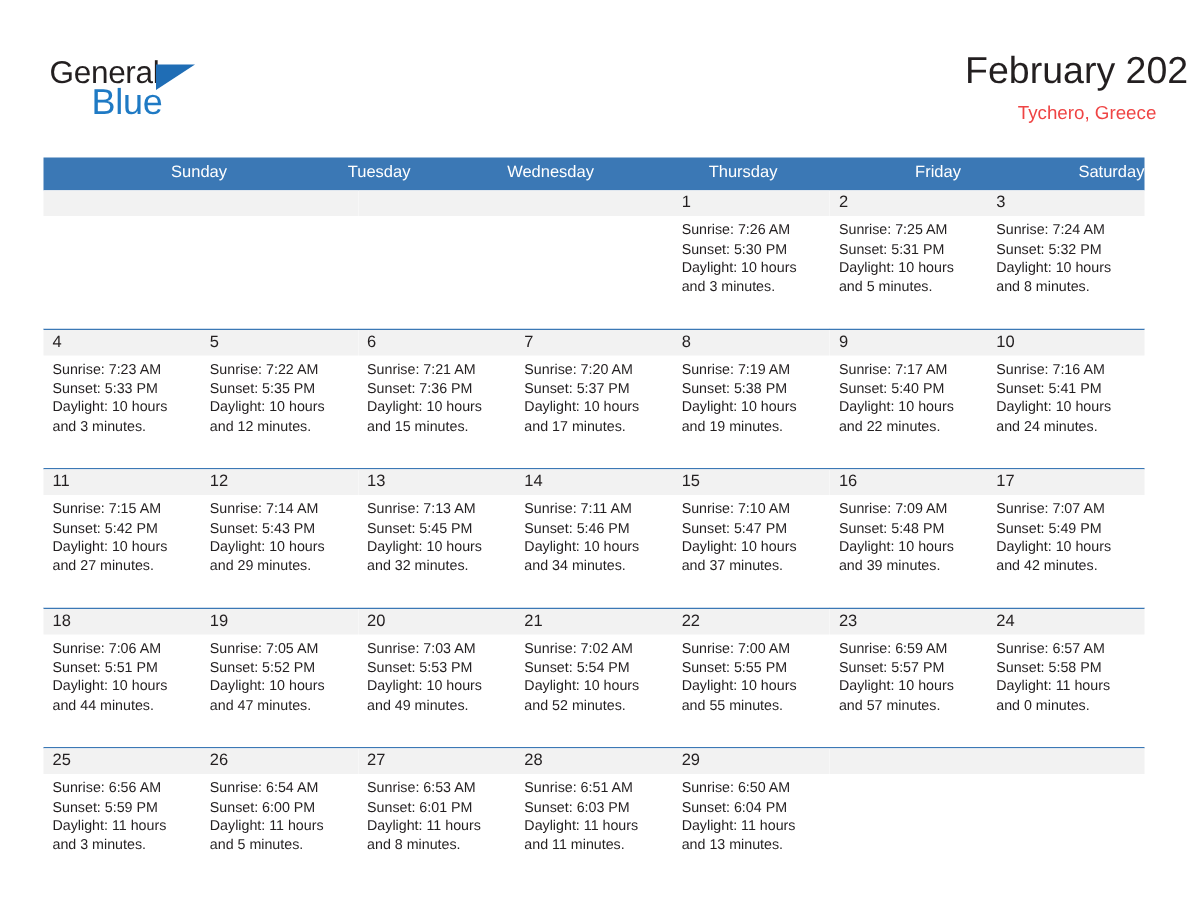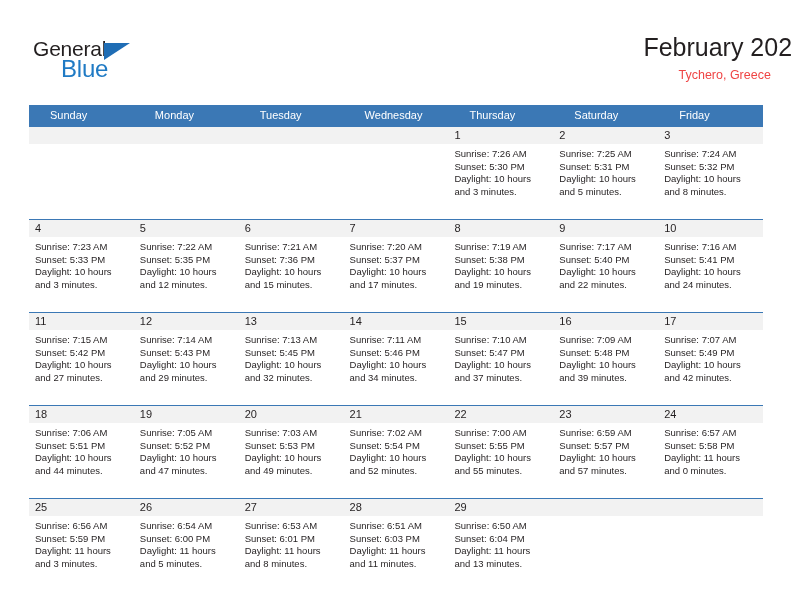--- a/index.html
+++ b/index.html
@@ -97,20 +97,21 @@
     height: 21px;
   }
   .weekday {
     flex: 1 1 0;
     color: #ffffff;
     font-size: 11px;
     line-height: 21px;
     padding-left: 21px;
     box-sizing: border-box;
     white-space: nowrap;
+    text-align: right;
   }
   .week {
     display: flex;
     border-top: 1px solid #3b78b5;
     height: 92px;
   }
   .week:first-of-type {
     border-top: none;
   }
   .day {
@@ -159,26 +160,25 @@
       <div class="cal-title">February 2024</div>
       <div class="cal-subtitle">Tychero, Greece</div>
     </div>
 
   </div>
 
   <div class="calendar">
 
     <div class="weekdays">
       <div class="weekday">Sunday</div>
-      <div class="weekday">Monday</div>
       <div class="weekday">Tuesday</div>
       <div class="weekday">Wednesday</div>
       <div class="weekday">Thursday</div>
+      <div class="weekday">Friday</div>
       <div class="weekday">Saturday</div>
-      <div class="weekday">Friday</div>
     </div>
 
     <div class="week">
       <div class="day empty">
           <div class="day-head"></div>
         </div>
       <div class="day empty">
           <div class="day-head"></div>
         </div>
       <div class="day empty">

